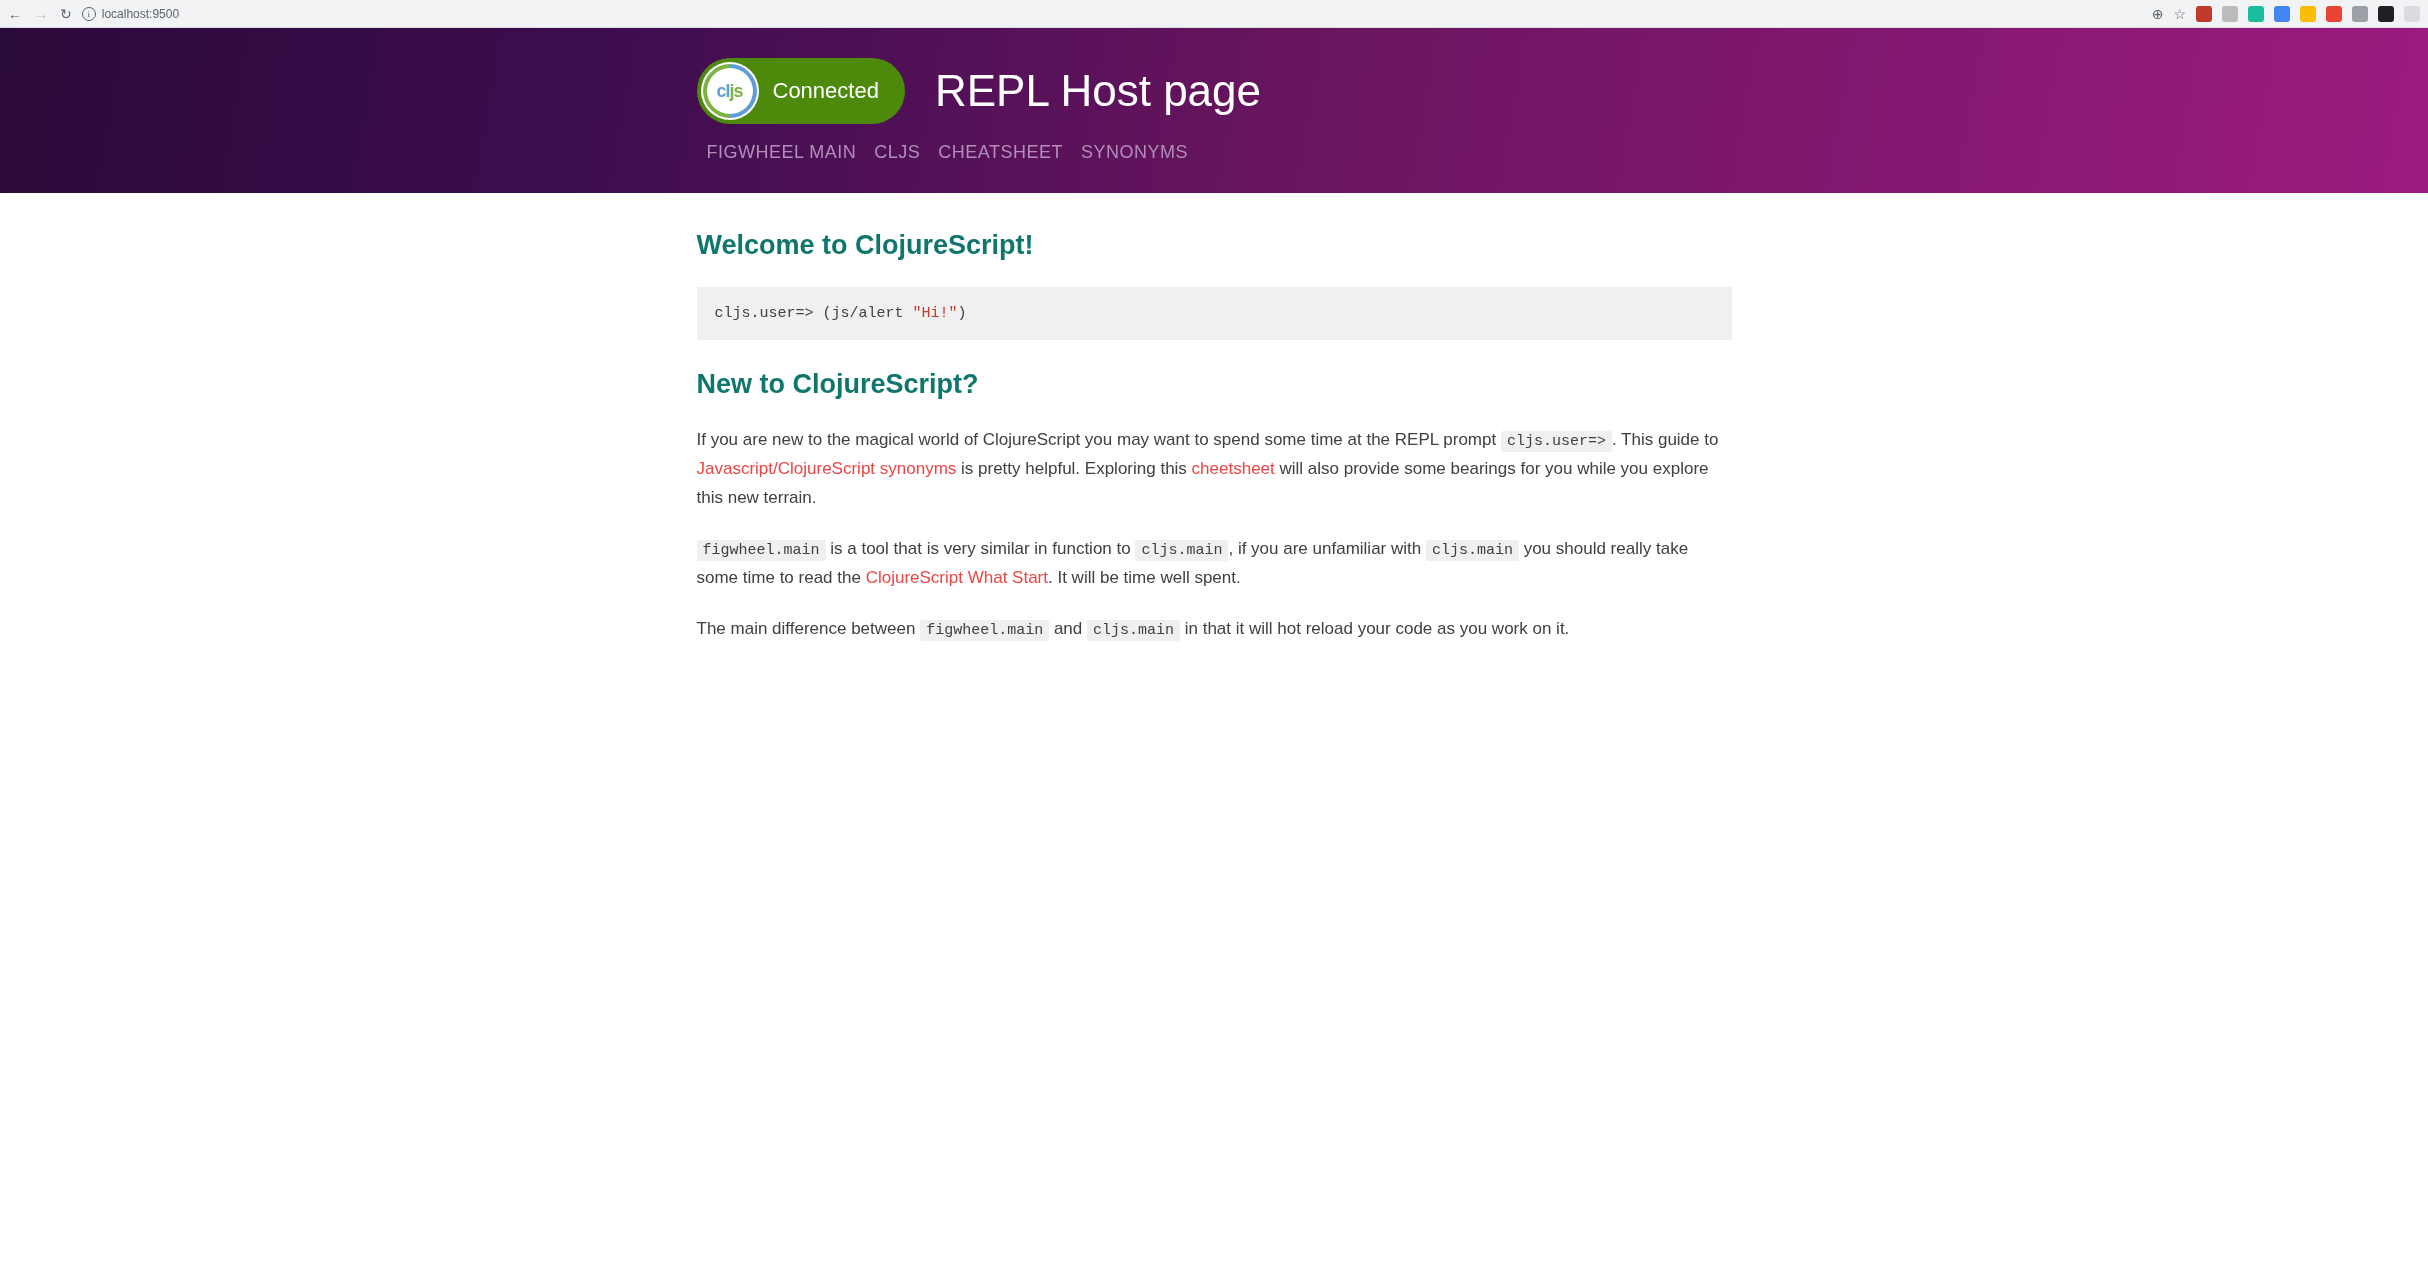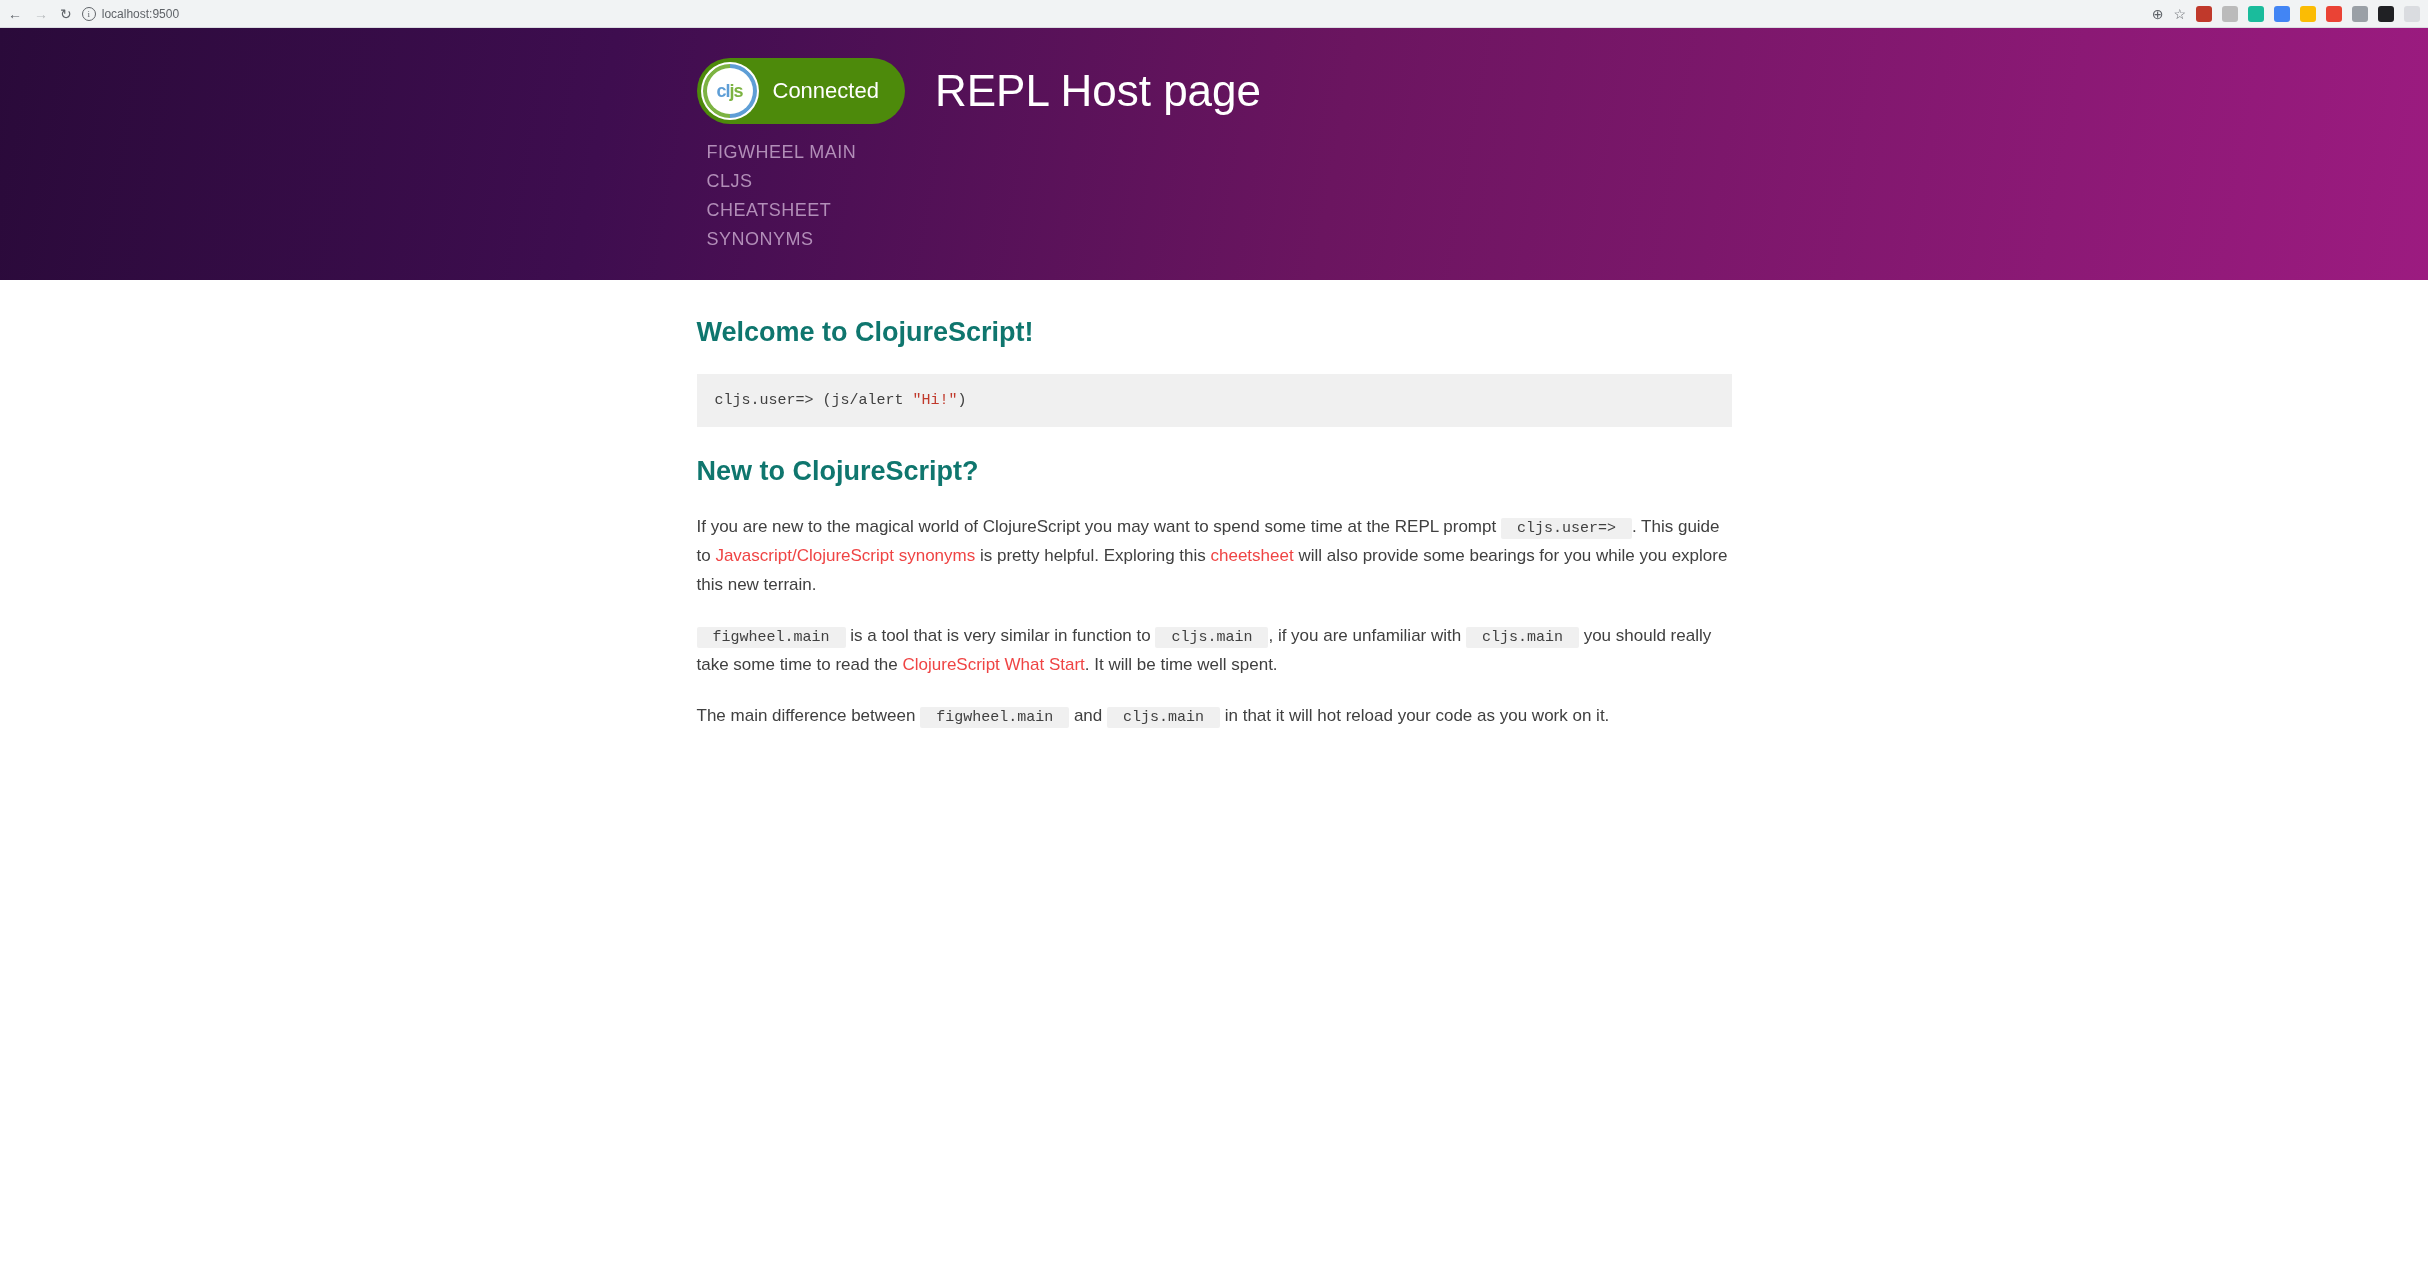--- a/index.html
+++ b/index.html
@@ -72,21 +72,21 @@
       transform: rotate(45deg);
     }
     .badge-logo-text {
       font-weight: 600; font-size: 18px; letter-spacing: -1px;
     }
     .badge-logo-text .c-part { color: #5e9ed6; }
     .badge-logo-text .js-part { color: #7cb342; }
     .badge-label { color: #fff; font-size: 22px; font-weight: 400; }
     .title-text { color: #fff; font-size: 44px; font-weight: 400; }
 
-    .nav-row { display: flex; gap: 8px; padding: 18px 10px 12px 10px; flex-direction: column; }
+    .nav-row { display: flex; gap: 18px; padding: 18px 10px 12px 10px; }
     .nav-row a { color: #b28eb8; font-size: 18px; text-decoration: none; letter-spacing: 0.5px; }
 
     
     .main {
       max-width: 1035px;
       margin: 0 auto;
       display: flex;
       padding-top: 30px;
       gap: 40px;
     }
@@ -118,21 +118,21 @@
       background: #f0f0f0;
       padding: 14px 18px;
       margin-bottom: 22px;
       font-family: "SFMono-Regular", Consolas, "Liberation Mono", Menlo, monospace;
       font-size: 15px;
       overflow-x: auto;
     }
     .content pre .str { color: #c0392b; }
     .content code.inline {
       background: #f0f0f0;
-      padding: 2px 16px;
+      padding: 2px 6px;
       font-family: "SFMono-Regular", Consolas, "Liberation Mono", Menlo, monospace;
       font-size: 15px;
       border-radius: 2px;
     }
     .content a.link { color: #ef4444; text-decoration: none; }
   </style>
 </head>
 <body>
 
 <div class="browser-bar">

